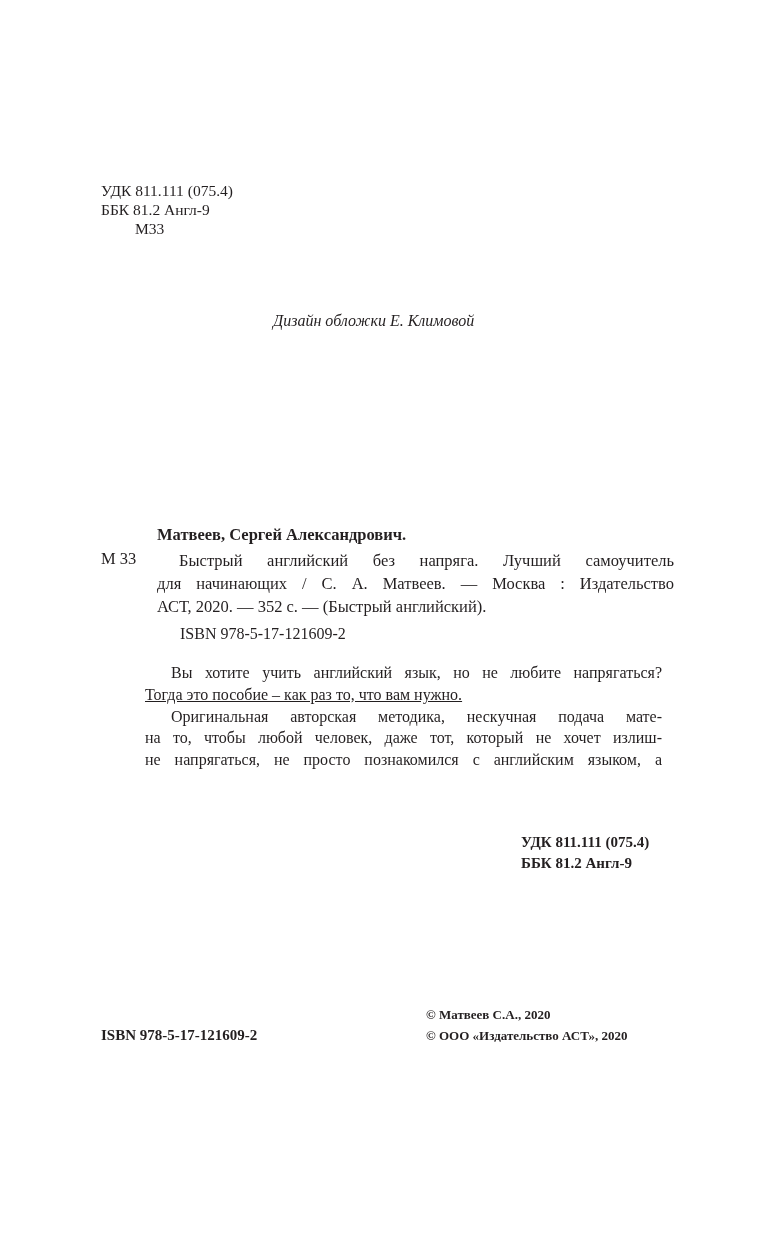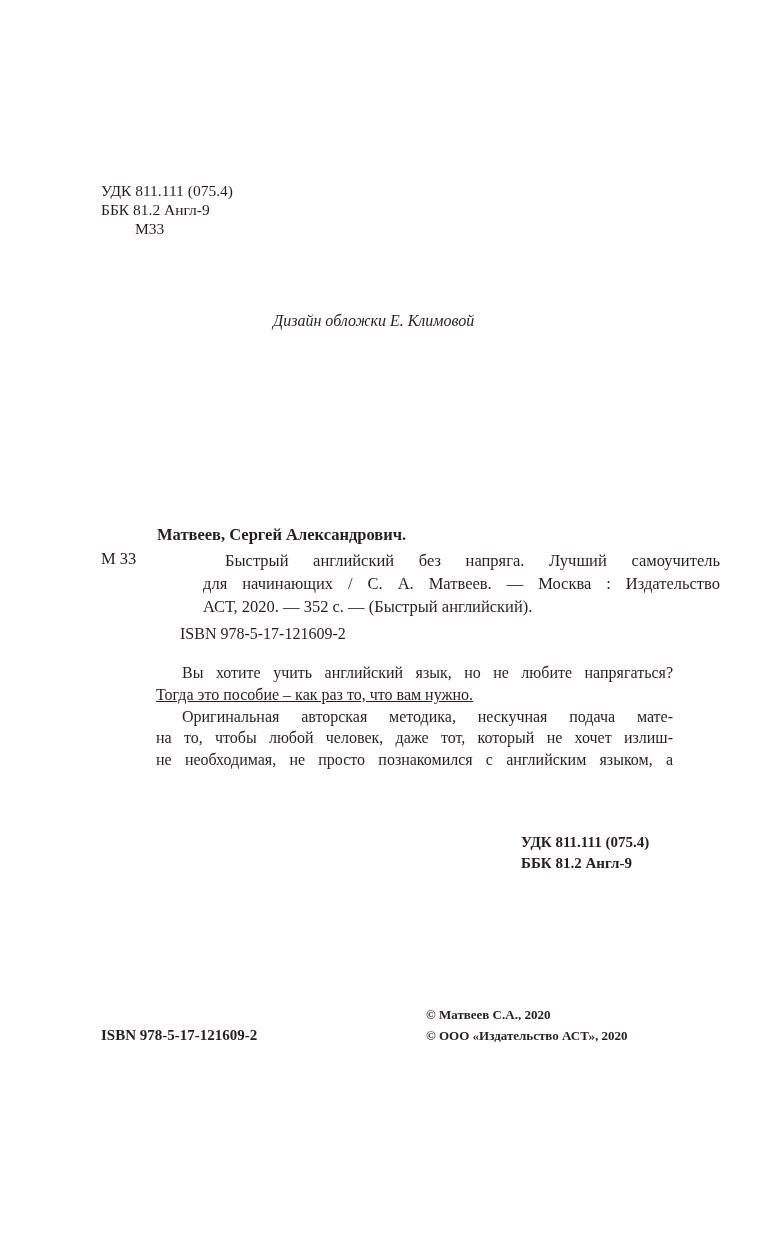--- a/index.html
+++ b/index.html
@@ -9,26 +9,26 @@
       color: #231f20;
     }
     .abs { position: absolute; white-space: nowrap; }
     .serif { font-family: "Liberation Serif", "DejaVu Serif", serif; }
     .top-codes { left: 101px; top: 181px; }
     .top-codes div { font-size: 15.5px; line-height: 19px; }
     .top-codes .indent { padding-left: 34px; }
     .design { left: 273px; top: 312px; font-style: italic; font-size: 16px; }
     .author { left: 157px; top: 525px; font-weight: bold; font-size: 16.5px; }
     .m33 { left: 101px; top: 549px; font-size: 16.5px; }
-    .desc { left: 157px; top: 549px; width: 517px; font-size: 16.5px; line-height: 23px; white-space: normal; margin-left: 46px; }
+    .desc { left: 157px; top: 549px; width: 517px; font-size: 16.5px; line-height: 23px; white-space: normal; }
     .desc .line { display: block; text-align: justify; text-align-last: justify; }
     .desc .line.first { text-indent: 22px; }
     .desc .line.last { text-align-last: left; }
     .isbn1 { left: 180px; top: 625px; font-size: 16px; }
-    .annot { left: 156px; top: 662px; width: 517px; font-size: 16px; line-height: 21.8px; white-space: normal; }
+    .annot { left: 145px; top: 662px; width: 517px; font-size: 16px; line-height: 21.8px; white-space: normal; }
     .annot .line { display: block; text-align: justify; text-align-last: justify; }
     .annot .line.ind { text-indent: 26px; }
     .annot .line.last { text-align-last: left; text-decoration: underline; }
     .codes2 { left: 521px; top: 832px; font-weight: bold; font-size: 15px; line-height: 21px; }
     .copy { left: 426px; top: 1004px; font-weight: bold; font-size: 13px; line-height: 21px; }
     .isbn2 { left: 101px; top: 1025px; font-weight: bold; font-size: 15px; line-height: 21px; }
   </style>
 </head>
 <body>
 
@@ -50,21 +50,21 @@
   <span class="line last">АСТ, 2020. — 352 с. — (Быстрый английский).</span>
 </div>
 
 <div class="abs isbn1 serif">ISBN 978-5-17-121609-2</div>
 
 <div class="abs annot serif">
   <span class="line ind">Вы хотите учить английский язык, но не любите напрягаться?</span>
   <span class="line last">Тогда это пособие – как раз то, что вам нужно.</span>
   <span class="line ind">Оригинальная авторская методика, нескучная подача мате-</span>
   <span class="line">на то, чтобы любой человек, даже тот, который не хочет излиш-</span>
-  <span class="line">не необходимая, не просто познакомился с английским языком, а</span>
+  <span class="line">не напрягаться, не просто познакомился с английским языком, а</span>
 </div>
 
 <div class="abs codes2 serif">
   <div>УДК 811.111 (075.4)</div>
   <div>ББК 81.2 Англ-9</div>
 </div>
 
 <div class="abs copy serif">
   <div>© Матвеев С.А., 2020</div>
   <div>© ООО «Издательство АСТ», 2020</div>

